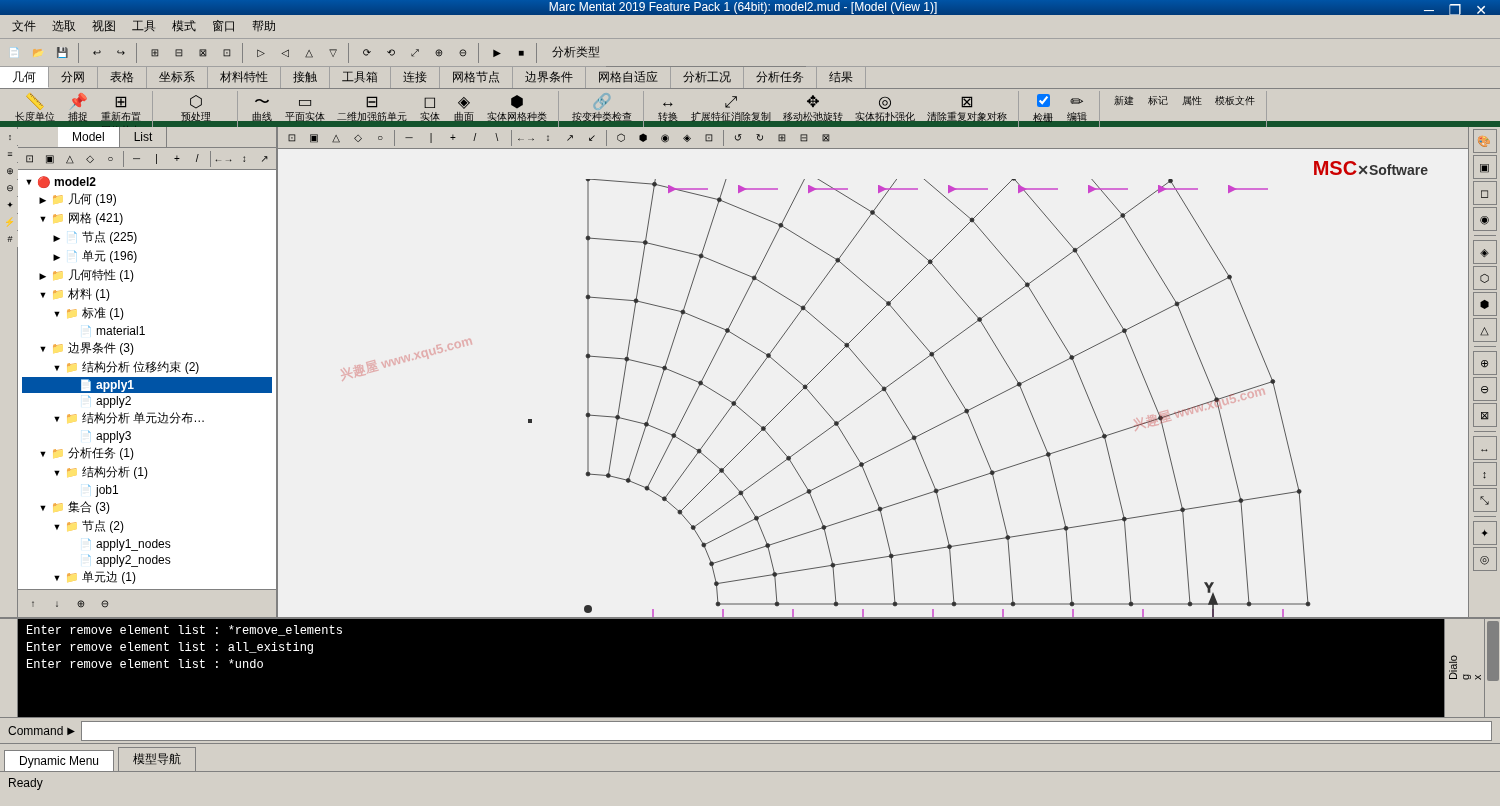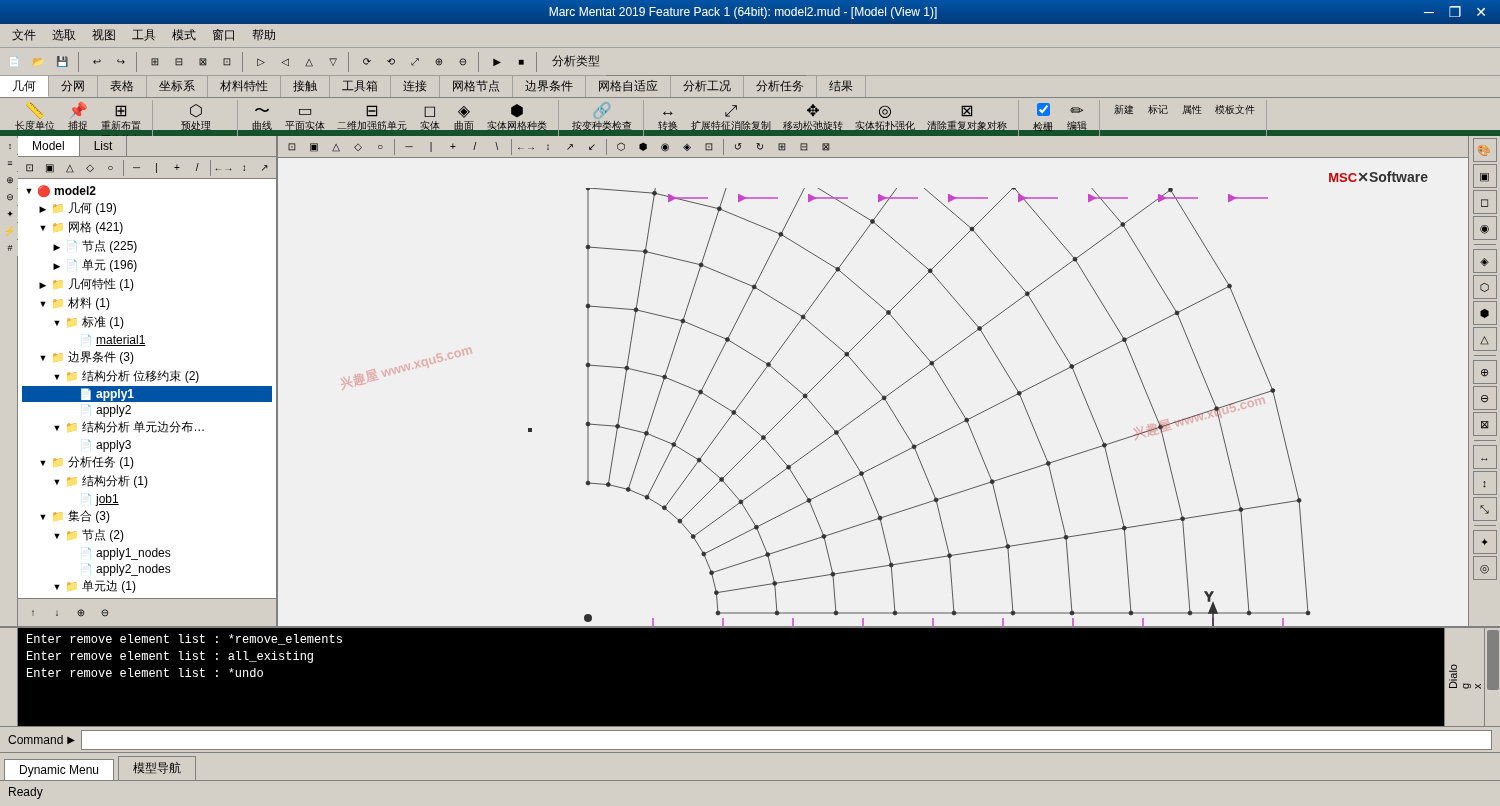--- a/index.html
+++ b/index.html
@@ -2,23 +2,22 @@
 <html><head>
   <meta charset="utf-8">
   <style>
     * { box-sizing: border-box; margin: 0; padding: 0; }
     body { font-family: 'SimSun', 'Microsoft YaHei', sans-serif; font-size: 12px; background: #d4d0c8; overflow: hidden; width: 1500px; height: 806px; }
     
     
     #title-bar {
       background: linear-gradient(to bottom, #0054a6, #003a7a);
       color: white;
-      height: 24px;
-      display: flex;
-      align-items: center;
+      height: 15px;
+      display: flex;
       justify-content: space-between;
       padding: 0 8px;
       font-size: 12px;
     }
     #title-bar .title { flex: 1; text-align: center; }
     #title-controls { display: flex; gap: 4px; }
     #title-controls button {
       background: none; border: none; color: white; cursor: pointer;
       font-size: 14px; width: 22px; height: 20px; display: flex; align-items: center; justify-content: center;
     }
@@ -137,21 +136,21 @@
       display: flex;
       background: #d4d0c8;
       border-bottom: 1px solid #808080;
     }
     .nav-tab {
       padding: 3px 14px;
       cursor: pointer;
       font-size: 12px;
       border-right: 1px solid #808080;
     }
-    .nav-tab.active { background: #ffffff; }
+    .nav-tab.active { background: #ffffff; margin-left: 40px; }
     #tree-container {
       flex: 1;
       overflow-y: auto;
       padding: 4px;
       font-size: 12px;
     }
     .tree-item {
       display: flex;
       align-items: center;
       padding: 1px 0;
@@ -165,21 +164,21 @@
       display: inline-flex; align-items: center; justify-content: center;
       font-size: 9px; cursor: pointer; flex-shrink: 0;
     }
     .tree-icon {
       width: 16px; height: 14px;
       display: inline-flex; align-items: center; justify-content: center;
       margin-right: 2px; flex-shrink: 0; font-size: 11px;
     }
     .tree-label { font-size: 12px; }
     .tree-label.bold { font-weight: bold; }
-    .tree-label.underline { text-decoration: underline; }
+    .tree-label.underline { }
 
     
     #nav-toolbar {
       height: 28px;
       background: #d4d0c8;
       border-top: 1px solid #808080;
       display: flex;
       align-items: center;
       padding: 2px 4px;
       gap: 2px;
@@ -801,21 +800,21 @@
       <div class="vt-btn">↺</div>
       <div class="vt-btn">↻</div>
       <div class="vt-btn">⊞</div>
       <div class="vt-btn">⊟</div>
       <div class="vt-btn">⊠</div>
     </div>
 
     <div id="view-area">
 
       <div id="msc-logo">
-        <span style="color:#cc0000; font-weight:bold; font-size:13px;">MSC</span><span style="color:#333; font-size:14px;">✕</span><span style="color:#333; font-size:14px;">Software</span>
+        <span style="color:#cc0000; font-weight:bold; font-size:20px;">MSC</span><span style="color:#333; font-size:14px;">✕</span><span style="color:#333; font-size:14px;">Software</span>
       </div>
 
       <div class="watermark" style="top:200px; left:60px; font-size:13px;">兴趣屋 www.xqu5.com</div>
       <div class="watermark" style="bottom:200px; right:200px; font-size:13px;">兴趣屋 www.xqu5.com</div>
 
       <div style="position:absolute; top:42px; left:420px; font-size:12px; font-weight:bold;">v=10</div>
 
       <div style="position:absolute; bottom:148px; right:370px; font-size:12px; font-weight:bold;">u=10</div>
 
       <div style="position:absolute; top:270px; left:250px;">

